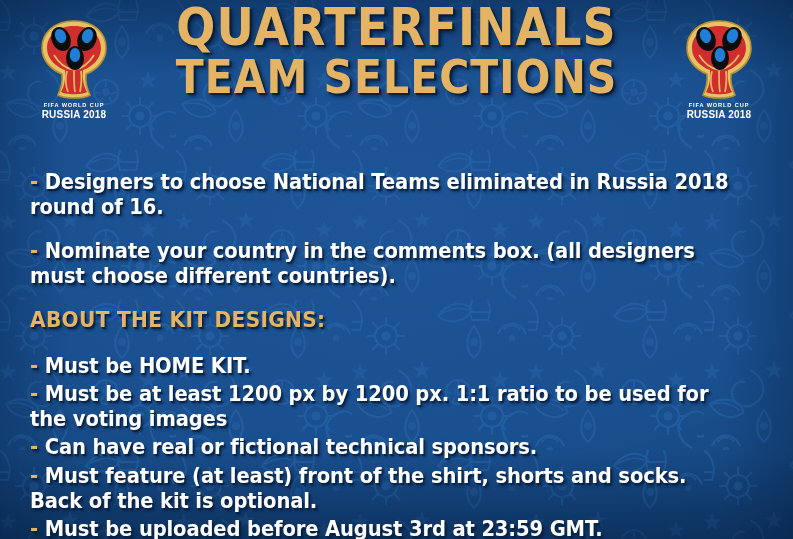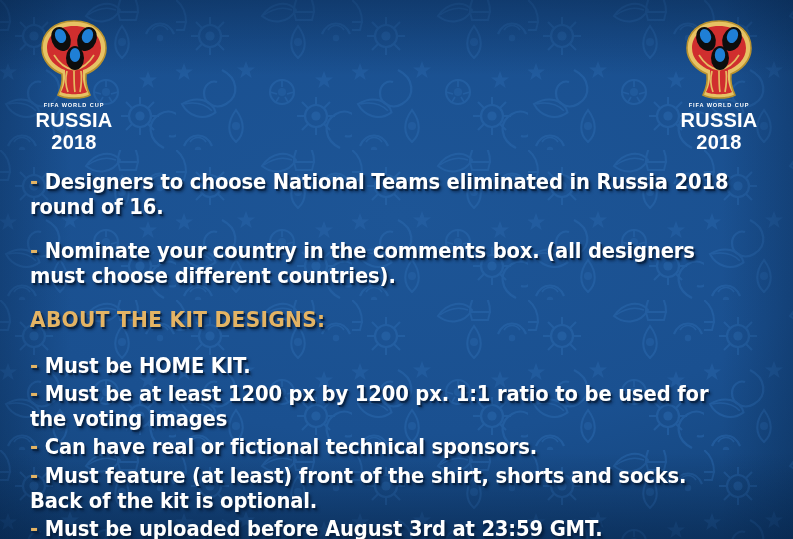--- a/index.html
+++ b/index.html
@@ -62,21 +62,21 @@
     color:#ffffff;
     font-size:5.6px;
     letter-spacing:.9px;
     font-weight:bold;
     line-height:1;
     margin-top:1px;
   }
   .emblem .russia-line{
     display:block;
     color:#ffffff;
-    font-size:20px;
+    font-size:10px;
     font-weight:bold;
     letter-spacing:.2px;
     line-height:1.12;
   }
 
   #title-wrap{
     position:absolute;
     left:150px; right:150px; top:0;
     text-align:center;
     padding-top:2px;
@@ -251,20 +251,24 @@
             <ellipse cx="13.5" cy="-23" rx="5.4" ry="7.2" transform="rotate(22 13.5 -23)" fill="#1f7fd6"></ellipse>
             <ellipse cx="1" cy="-1" rx="9" ry="12" fill="#0d0d0d"></ellipse>
             <ellipse cx="1" cy="-4" rx="5.2" ry="7" fill="#1f7fd6"></ellipse>
           </g>
         </g>
       </svg>
       <span class="fifa-line">FIFA WORLD CUP</span>
       <span class="russia-line">RUSSIA 2018</span>
     </div>
 
+    <div id="title-wrap">
+      <div class="title-main">QUARTERFINALS</div>
+      <div class="title-sub">TEAM SELECTIONS</div>
+    </div>
 
     <div class="emblem right">
       <svg class="mark" viewBox="0 0 120 86" xmlns="http://www.w3.org/2000/svg">
         <g transform="translate(60,43)">
           <path d="M0,-38 C20,-38 32,-26 32,-11 C32,2 22,11 12,15
                    C11,23 13,30 16,36 C10,40 -10,40 -16,36
                    C-13,30 -11,23 -12,15 C-22,11 -32,2 -32,-11
                    C-32,-26 -20,-38 0,-38 Z" fill="#e7c264" stroke="#b8922f" stroke-width="1.6"></path>
           <path d="M0,-33 C17,-33 27,-23 27,-11 C27,0 18,8 9,11
                    C8,20 10,28 13,33 C8,36 -8,36 -13,33

